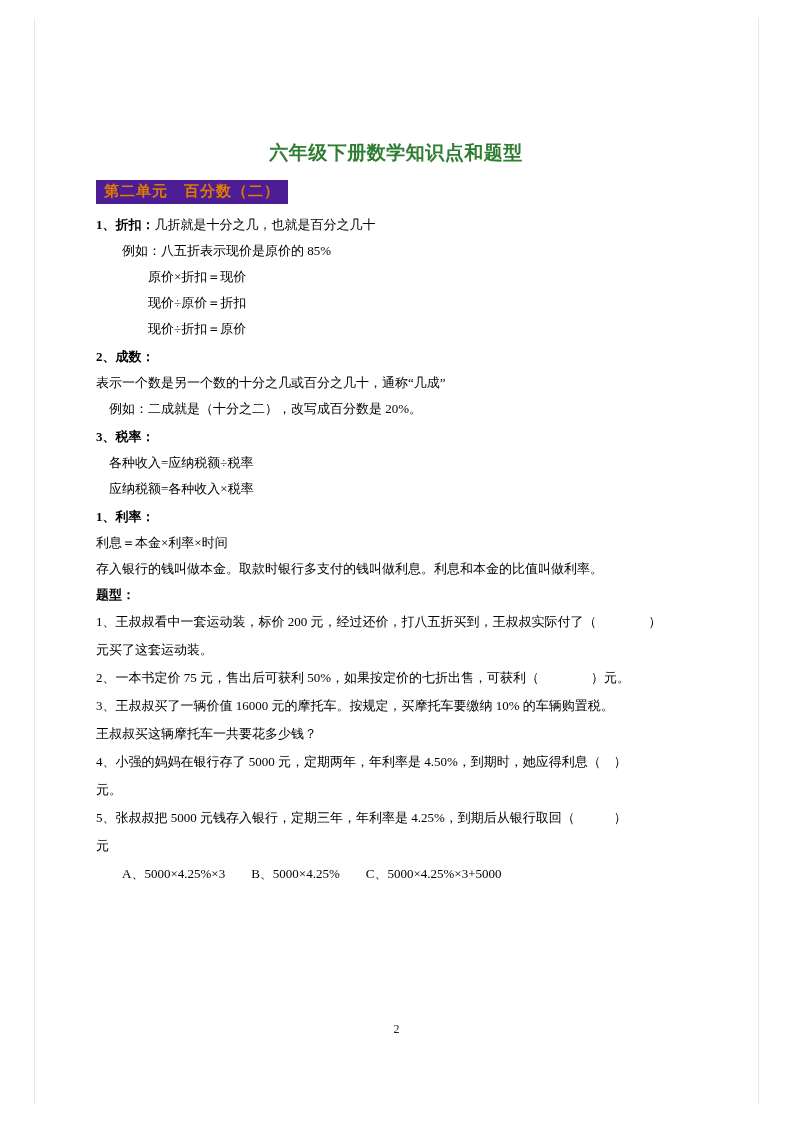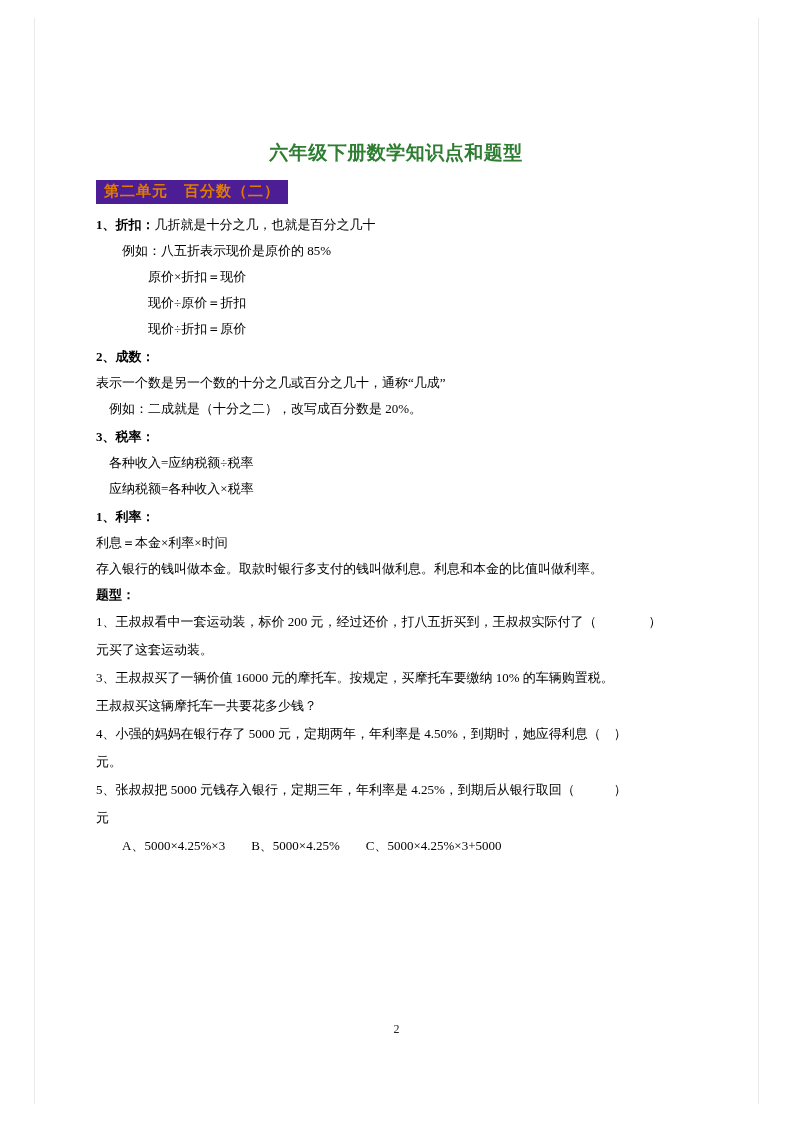--- a/index.html
+++ b/index.html
@@ -118,20 +118,21 @@
 
     <p class="line section-gap"><span class="bold-lead">1、利率：</span></p>
     <p class="line">利息＝本金×利率×时间</p>
     <p class="line">存入银行的钱叫做本金。取款时银行多支付的钱叫做利息。利息和本金的比值叫做利率。</p>
 
     <p class="line"><span class="bold-lead">题型：</span></p>
 
     <div class="problems">
       <p class="line">1、王叔叔看中一套运动装，标价 200 元，经过还价，打八五折买到，王叔叔实际付了（　　　　）</p>
       <p class="line">元买了这套运动装。</p>
+      <p class="line">2、一本书定价 75 元，售出后可获利 50%，如果按定价的七折出售，可获利（　　　　）元。</p>
       <p class="line">3、王叔叔买了一辆价值 16000 元的摩托车。按规定，买摩托车要缴纳 10% 的车辆购置税。</p>
       <p class="line">王叔叔买这辆摩托车一共要花多少钱？</p>
       <p class="line">4、小强的妈妈在银行存了 5000 元，定期两年，年利率是 4.50%，到期时，她应得利息（　）</p>
       <p class="line">元。</p>
       <p class="line">5、张叔叔把 5000 元钱存入银行，定期三年，年利率是 4.25%，到期后从银行取回（　　　）</p>
       <p class="line">元</p>
       <p class="line indent-half">　A、5000×4.25%×3　　B、5000×4.25%　　C、5000×4.25%×3+5000</p>
     </div>
 
   </div>

